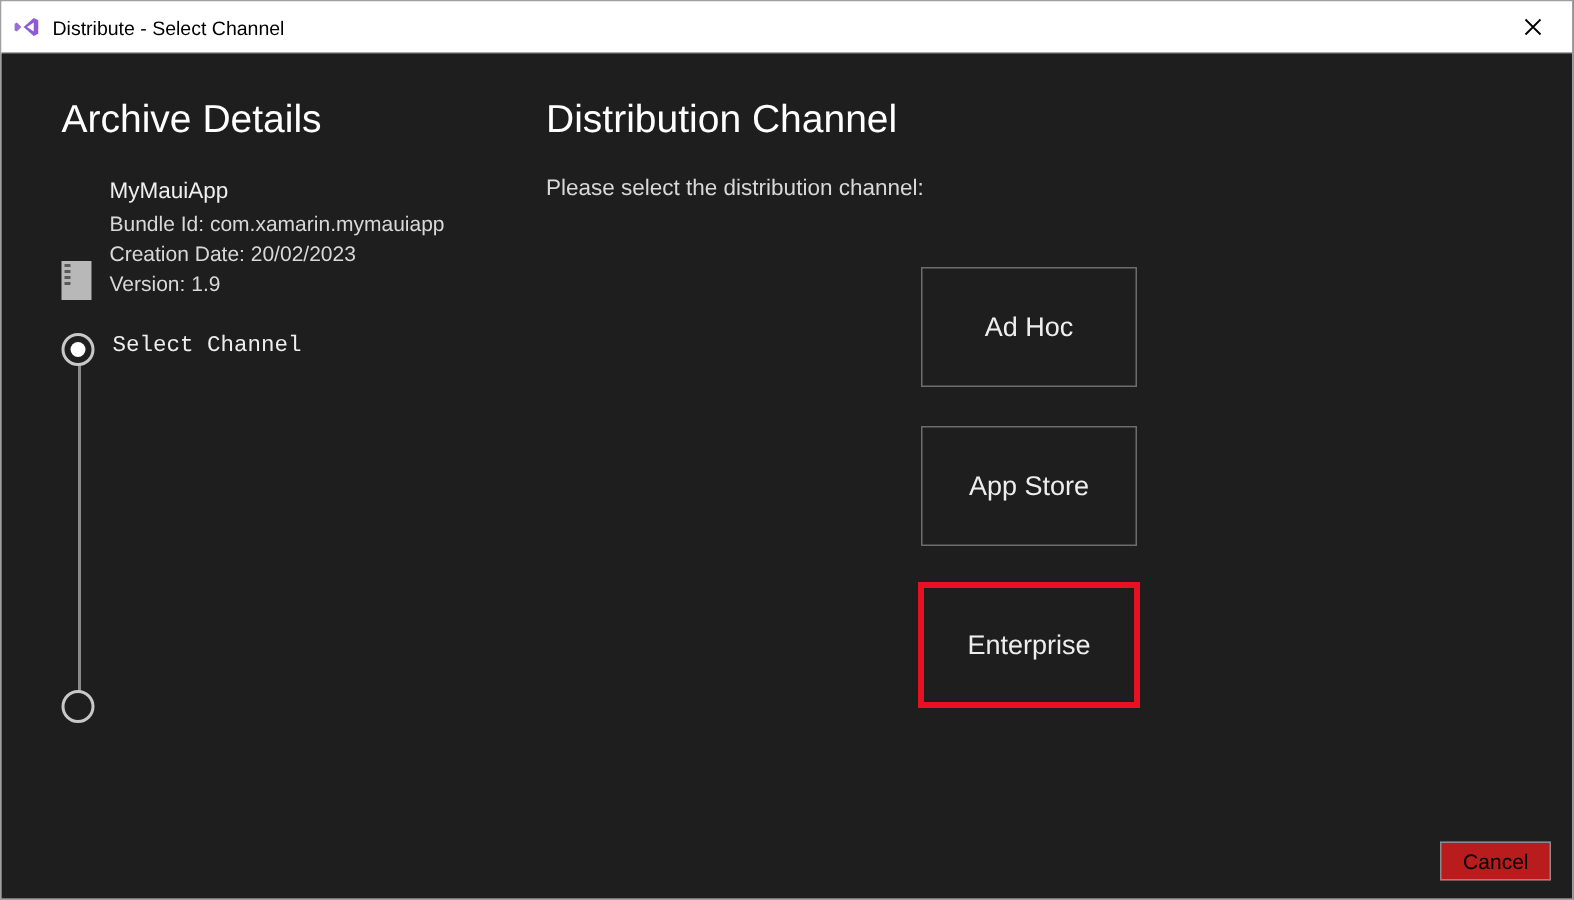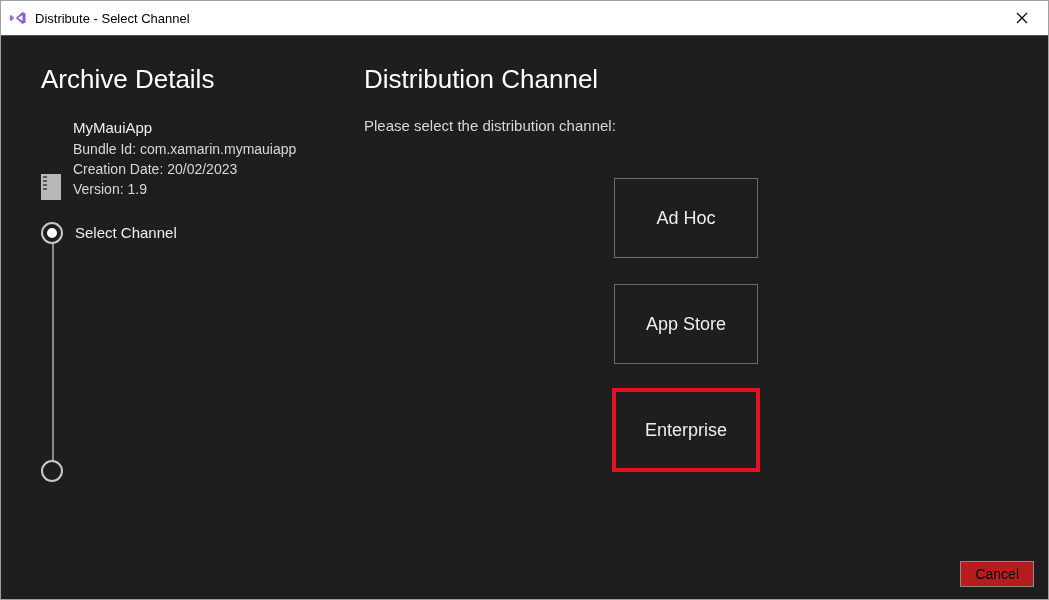--- a/index.html
+++ b/index.html
@@ -124,23 +124,24 @@
       position: absolute;
       left: 11px;
       top: 16px;
       bottom: 8px;
       width: 2px;
       background: #8a8a8a;
     }
     .step {
       position: absolute;
       display: flex;
-      align-items: center;
+      align-items: flex-start;
       gap: 12px;
       left: 0;
+      font-family: Liberation Mono, monospace;
     }
     .step.top { top: 0; }
     .step.bottom { bottom: 0; }
     .step-bullet {
       width: 22px;
       height: 22px;
       border-radius: 50%;
       border: 2px solid #c8c8c8;
       background: #1e1e1e;
       display: flex;

